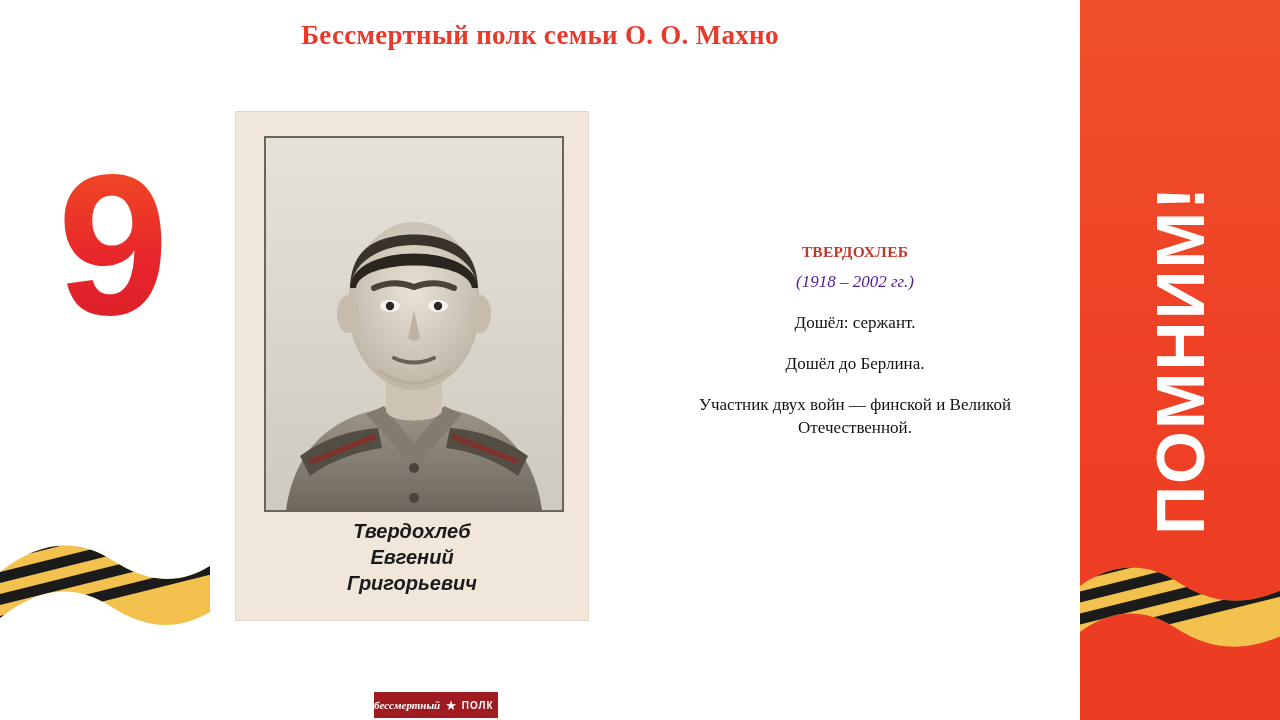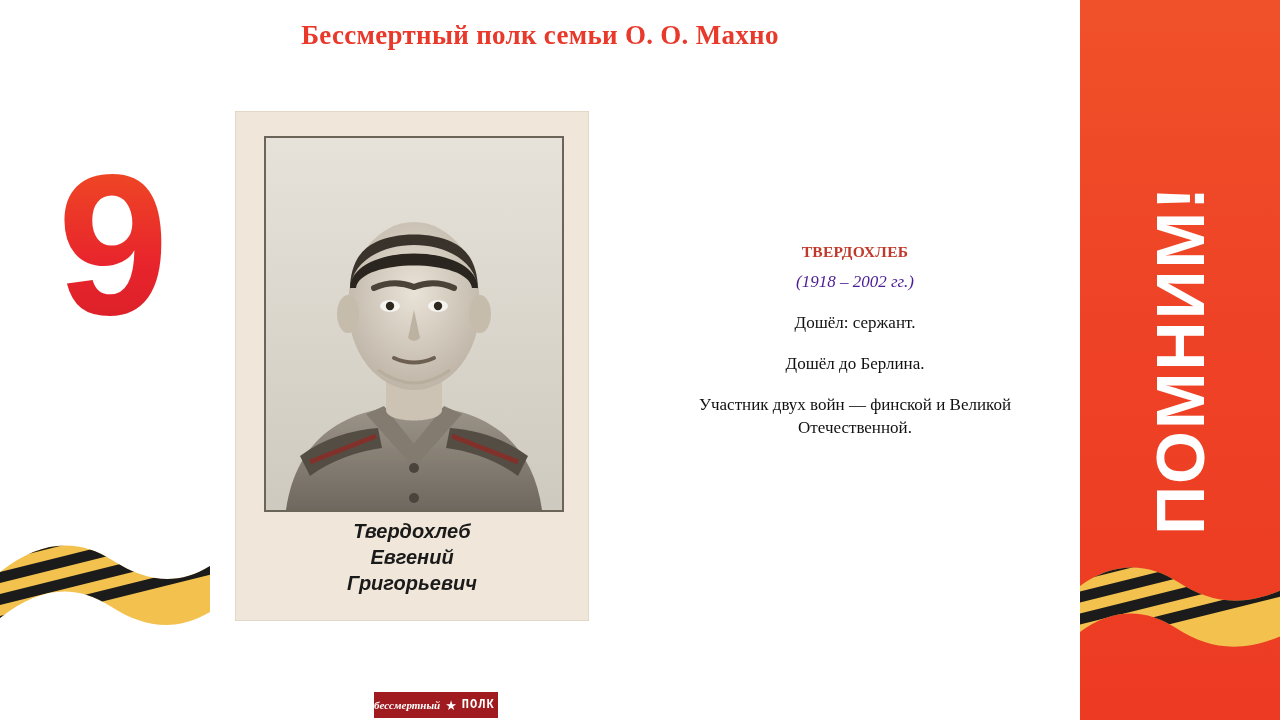--- a/index.html
+++ b/index.html
@@ -126,23 +126,23 @@
     font-weight: bold;
     font-size: 11px;
     color: #ffffff;
   }
   .bp-logo .bp-star {
     color: #ffffff;
     font-size: 13px;
     line-height: 13px;
   }
   .bp-logo .bp-polk {
-    font-family: Liberation Mono, monospace;
-    font-weight: bold;
-    font-size: 12px;
+    font-family: Liberation Sans, sans-serif;
+    font-weight: bold;
+    font-size: 10px;
     letter-spacing: 1px;
     color: #ffffff;
   }
 
   
   .bio {
     position: absolute;
     left: 660px;
     top: 240px;
     width: 390px;

